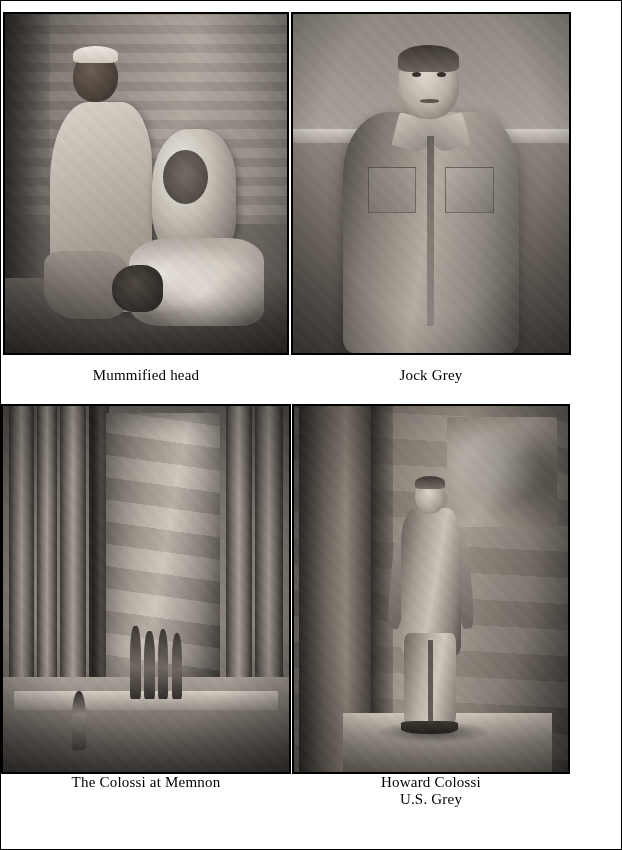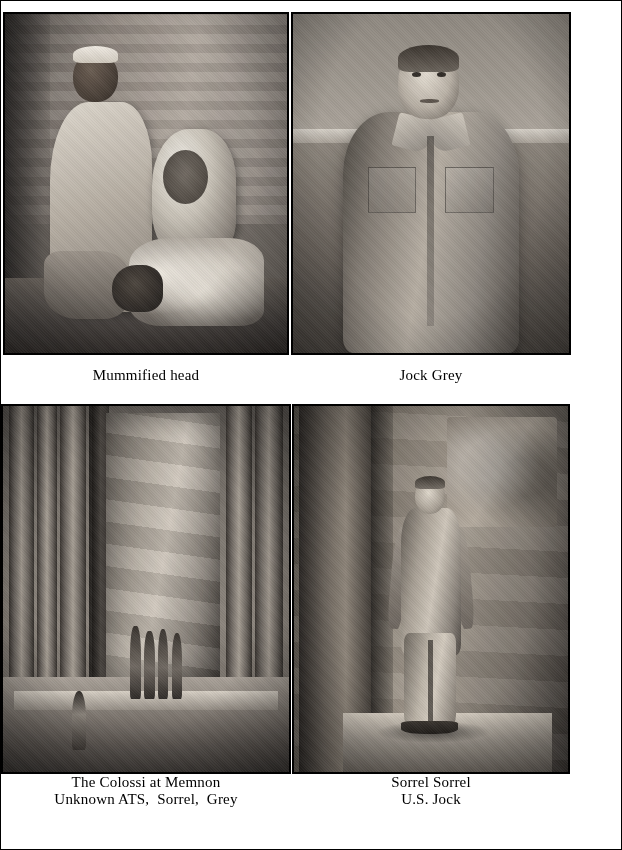--- a/index.html
+++ b/index.html
@@ -423,21 +423,20 @@
             <div class="p3-fig p3-f3"></div>
             <div class="p3-fig p3-f4"></div>
           </div>
           <div class="p3-woman"></div>
           <div class="p3-vig"></div>
           <div class="grain"></div>
         </div>
       </div>
       <div class="caption">
         <span class="caption-line">The Colossi at Memnon</span>
-        <span class="caption-line">Unknown ATS,  Sorrel,  Grey</span>
       </div>
     </div>
 
     <div class="cell cell-br">
       <div class="photo-frame">
         <div class="scene">
           <div class="p4-bg"></div>
           <div class="p4-relief"></div>
           <div class="p4-column"></div>
           <div class="p4-darkband"></div>
@@ -449,19 +448,19 @@
           <div class="p4-legs"></div>
           <div class="p4-legsplit"></div>
           <div class="p4-head"></div>
           <div class="p4-hair"></div>
           <div class="p4-shoes"></div>
           <div class="p4-vig"></div>
           <div class="grain"></div>
         </div>
       </div>
       <div class="caption">
-        <span class="caption-line">Sorrel Sorrel</span>
-        <span class="caption-line">U.S. Jock</span>
+        <span class="caption-line">Howard Colossi</span>
+        <span class="caption-line">U.S. Grey</span>
       </div>
     </div>
 
   </div>
 </div>
 
 </body></html>

